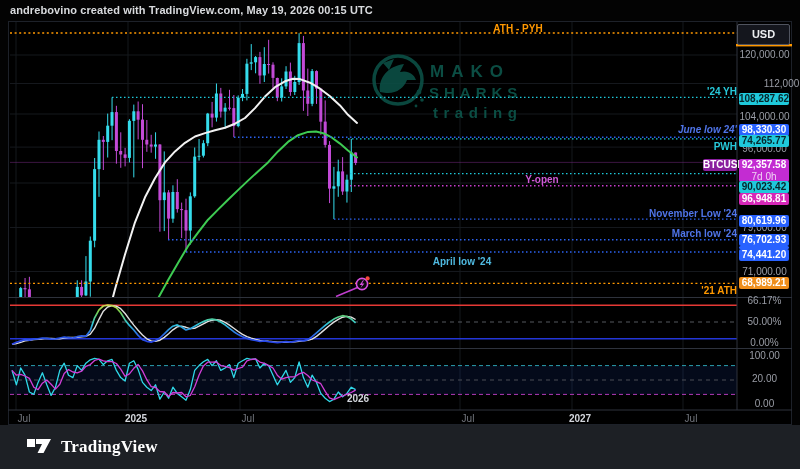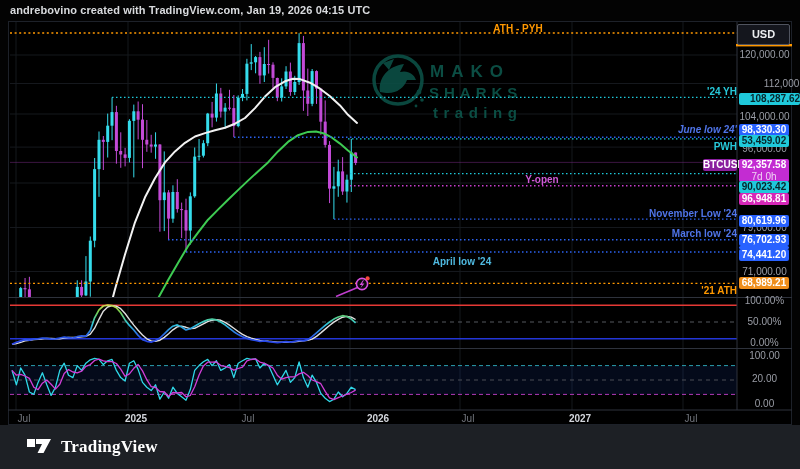--- a/index.html
+++ b/index.html
@@ -41,21 +41,21 @@
   .footer{position:absolute;left:0;top:425px;width:800px;height:44px;background:#1d2025;}
   .tv-logo{position:absolute;left:27px;top:10px;display:flex;align-items:flex-end;gap:9px;cursor:pointer;font-family:Liberation Serif, serif;}
   .tv-logo span{color:#fff;font-size:17px;font-weight:700;letter-spacing:.2px;}
   svg text{font-family:"Liberation Sans",sans-serif;}
 </style>
 </head>
 <body>
 
 <div class="stage">
 
-  <div class="attribution">andrebovino created with TradingView.com, Jan 19, 2026 04:15 UTC</div>
+  <div class="attribution">andrebovino created with TradingView.com, May 19, 2026 00:15 UTC</div>
 
   <div class="chart-box"></div>
 
   <svg id="chart-svg" width="800" height="469" viewBox="0 0 800 469">
     <defs>
       <clipPath id="clipMain">
           <rect x="10" y="23" width="727" height="274"></rect>
         </clipPath>
       <clipPath id="clipP1">
           <rect x="10" y="299" width="727" height="48"></rect>
@@ -318,53 +318,53 @@
   <div class="float-lbl c-magenta" style="left:512px;top:174px;width:60px;">Y-open</div>
   <div class="float-lbl c-lblue" style="left:430px;top:256px;width:64px;">April low '24</div>
 
   <div class="lvl c-cyan" style="top:86px;">'24 YH</div>
   <div class="lvl c-blue" style="top:123.5px;font-style:italic;">June low 24'</div>
   <div class="lvl c-cyan" style="top:140.5px;">PWH</div>
   <div class="lvl c-blue" style="top:207.5px;">November Low '24</div>
   <div class="lvl c-blue" style="top:228px;">March low '24</div>
   <div class="lvl c-orange" style="top:285px;">'21 ATH</div>
 
-  <div class="badge b-cyan" style="top:93px;padding-left:11px;">108,287.62</div>
+  <div class="badge b-cyan" style="top:93px;">108,287.62</div>
   <div class="badge b-blue" style="top:123.5px;">98,330.30</div>
-  <div class="badge b-cyan" style="top:134.5px;">53,459.02</div>
+  <div class="badge b-cyan" style="top:134.5px;">74,265.77</div>
   <div class="badge b-symbol" style="top:159px;">BTCUSD</div>
   <div class="badge b-price" style="top:159px;">
       <div>92,357.58</div>
       <div class="cd">7d 0h</div>
     </div>
   <div class="badge b-cyan" style="top:181px;">90,023.42</div>
   <div class="badge b-magenta" style="top:192.5px;">96,948.81</div>
   <div class="badge b-blue" style="top:215px;">80,619.96</div>
   <div class="badge b-blue" style="top:233.5px;">76,702.93</div>
   <div class="badge b-sliver" style="top:245.5px;"></div>
   <div class="badge b-blue" style="top:248.5px;">74,441.20</div>
   <div class="badge b-orange" style="top:277px;">68,989.21</div>
 
   <div id="labels-layer">
       <div class="axlbl" style="top: 49px;">120,000.00</div>
       <div class="axlbl" style="top: 77.5px; padding-left: 24px;">112,000.00</div>
       <div class="axlbl" style="top: 111px;">104,000.00</div>
       <div class="axlbl" style="top: 143px;">96,000.00</div>
       <div class="axlbl" style="top: 221.5px;">79,000.00</div>
       <div class="axlbl" style="top: 265.5px;">71,000.00</div>
-      <div class="axlbl" style="top: 295px;">100.00%</div>
+      <div class="axlbl" style="top: 295px;">66.17%</div>
       <div class="axlbl" style="top: 316px;">50.00%</div>
       <div class="axlbl" style="top: 337px;">0.00%</div>
       <div class="axlbl" style="top: 350px;">100.00</div>
       <div class="axlbl" style="top: 373px;">20.00</div>
       <div class="axlbl" style="top: 398px;">0.00</div>
       <div class="tlbl" style="left: 24px; top: 413px;">Jul</div>
       <div class="tlbl major" style="left: 136px; top: 413px;">2025</div>
       <div class="tlbl" style="left: 248px; top: 413px;">Jul</div>
-      <div class="tlbl major" style="left: 358px; top: 413px; margin-left: 20px;">2026</div>
+      <div class="tlbl major" style="left: 358px; top: 393px;">2026</div>
       <div class="tlbl" style="left: 468px; top: 413px;">Jul</div>
       <div class="tlbl major" style="left: 580px; top: 413px;">2027</div>
       <div class="tlbl" style="left: 691px; top: 413px;">Jul</div>
     </div>
   <div style="position:absolute;left:737px;top:22px;width:55px;height:388px;"></div>
   <div style="position:absolute;left:8px;top:410px;width:729px;height:15px;"></div>
 
   <div class="footer">
     <div class="tv-logo">
       <svg width="25" height="22" viewBox="0 0 25 22">

